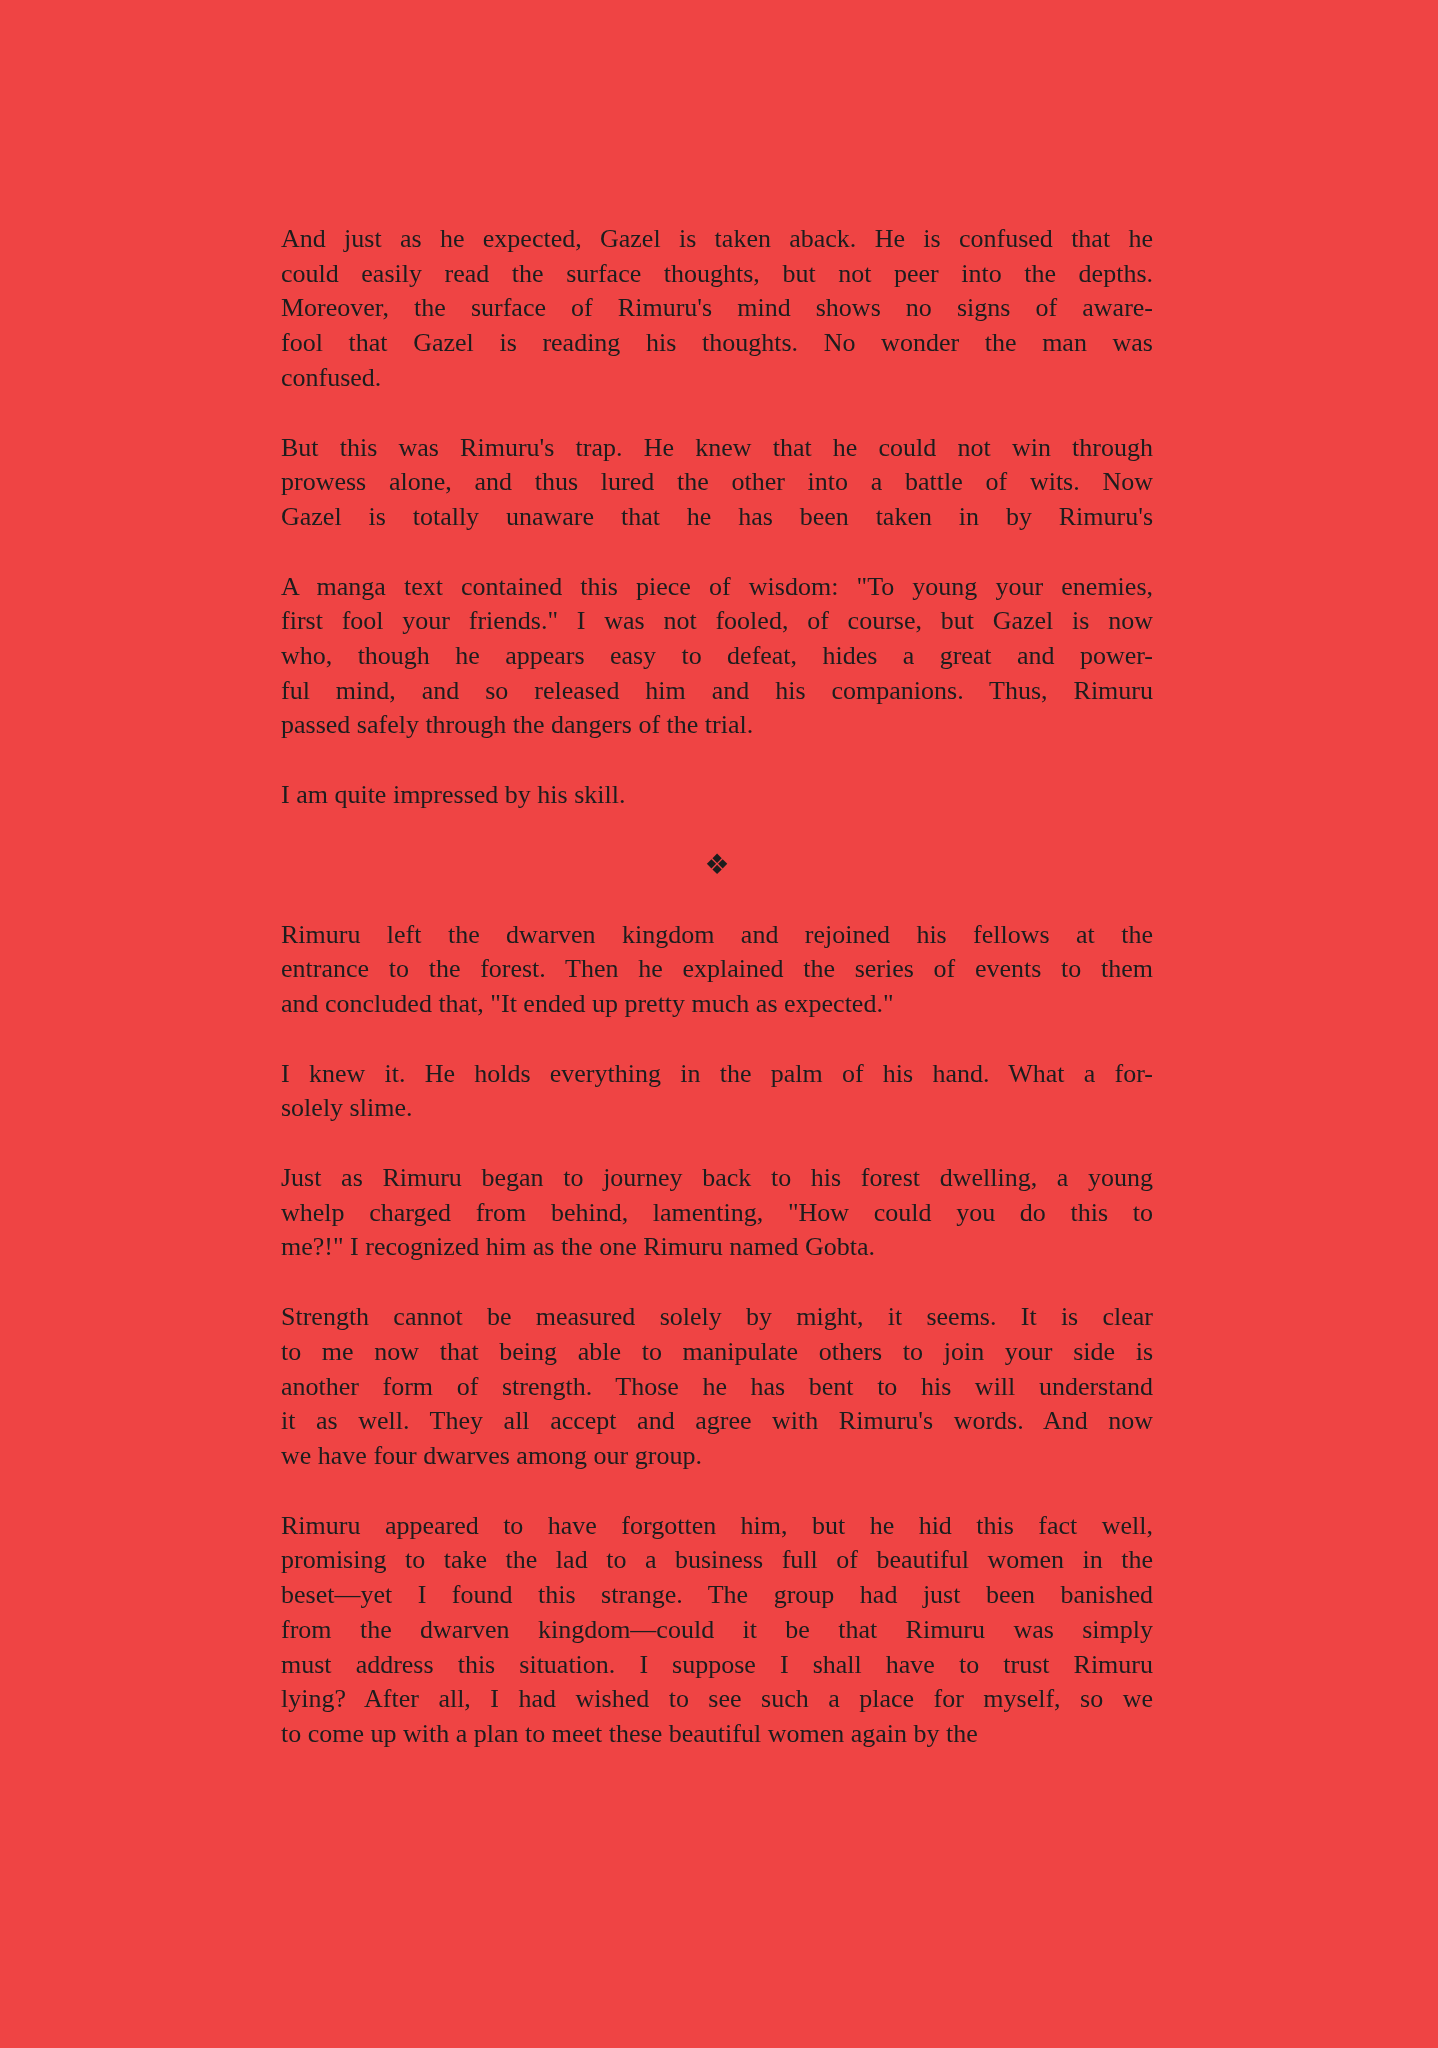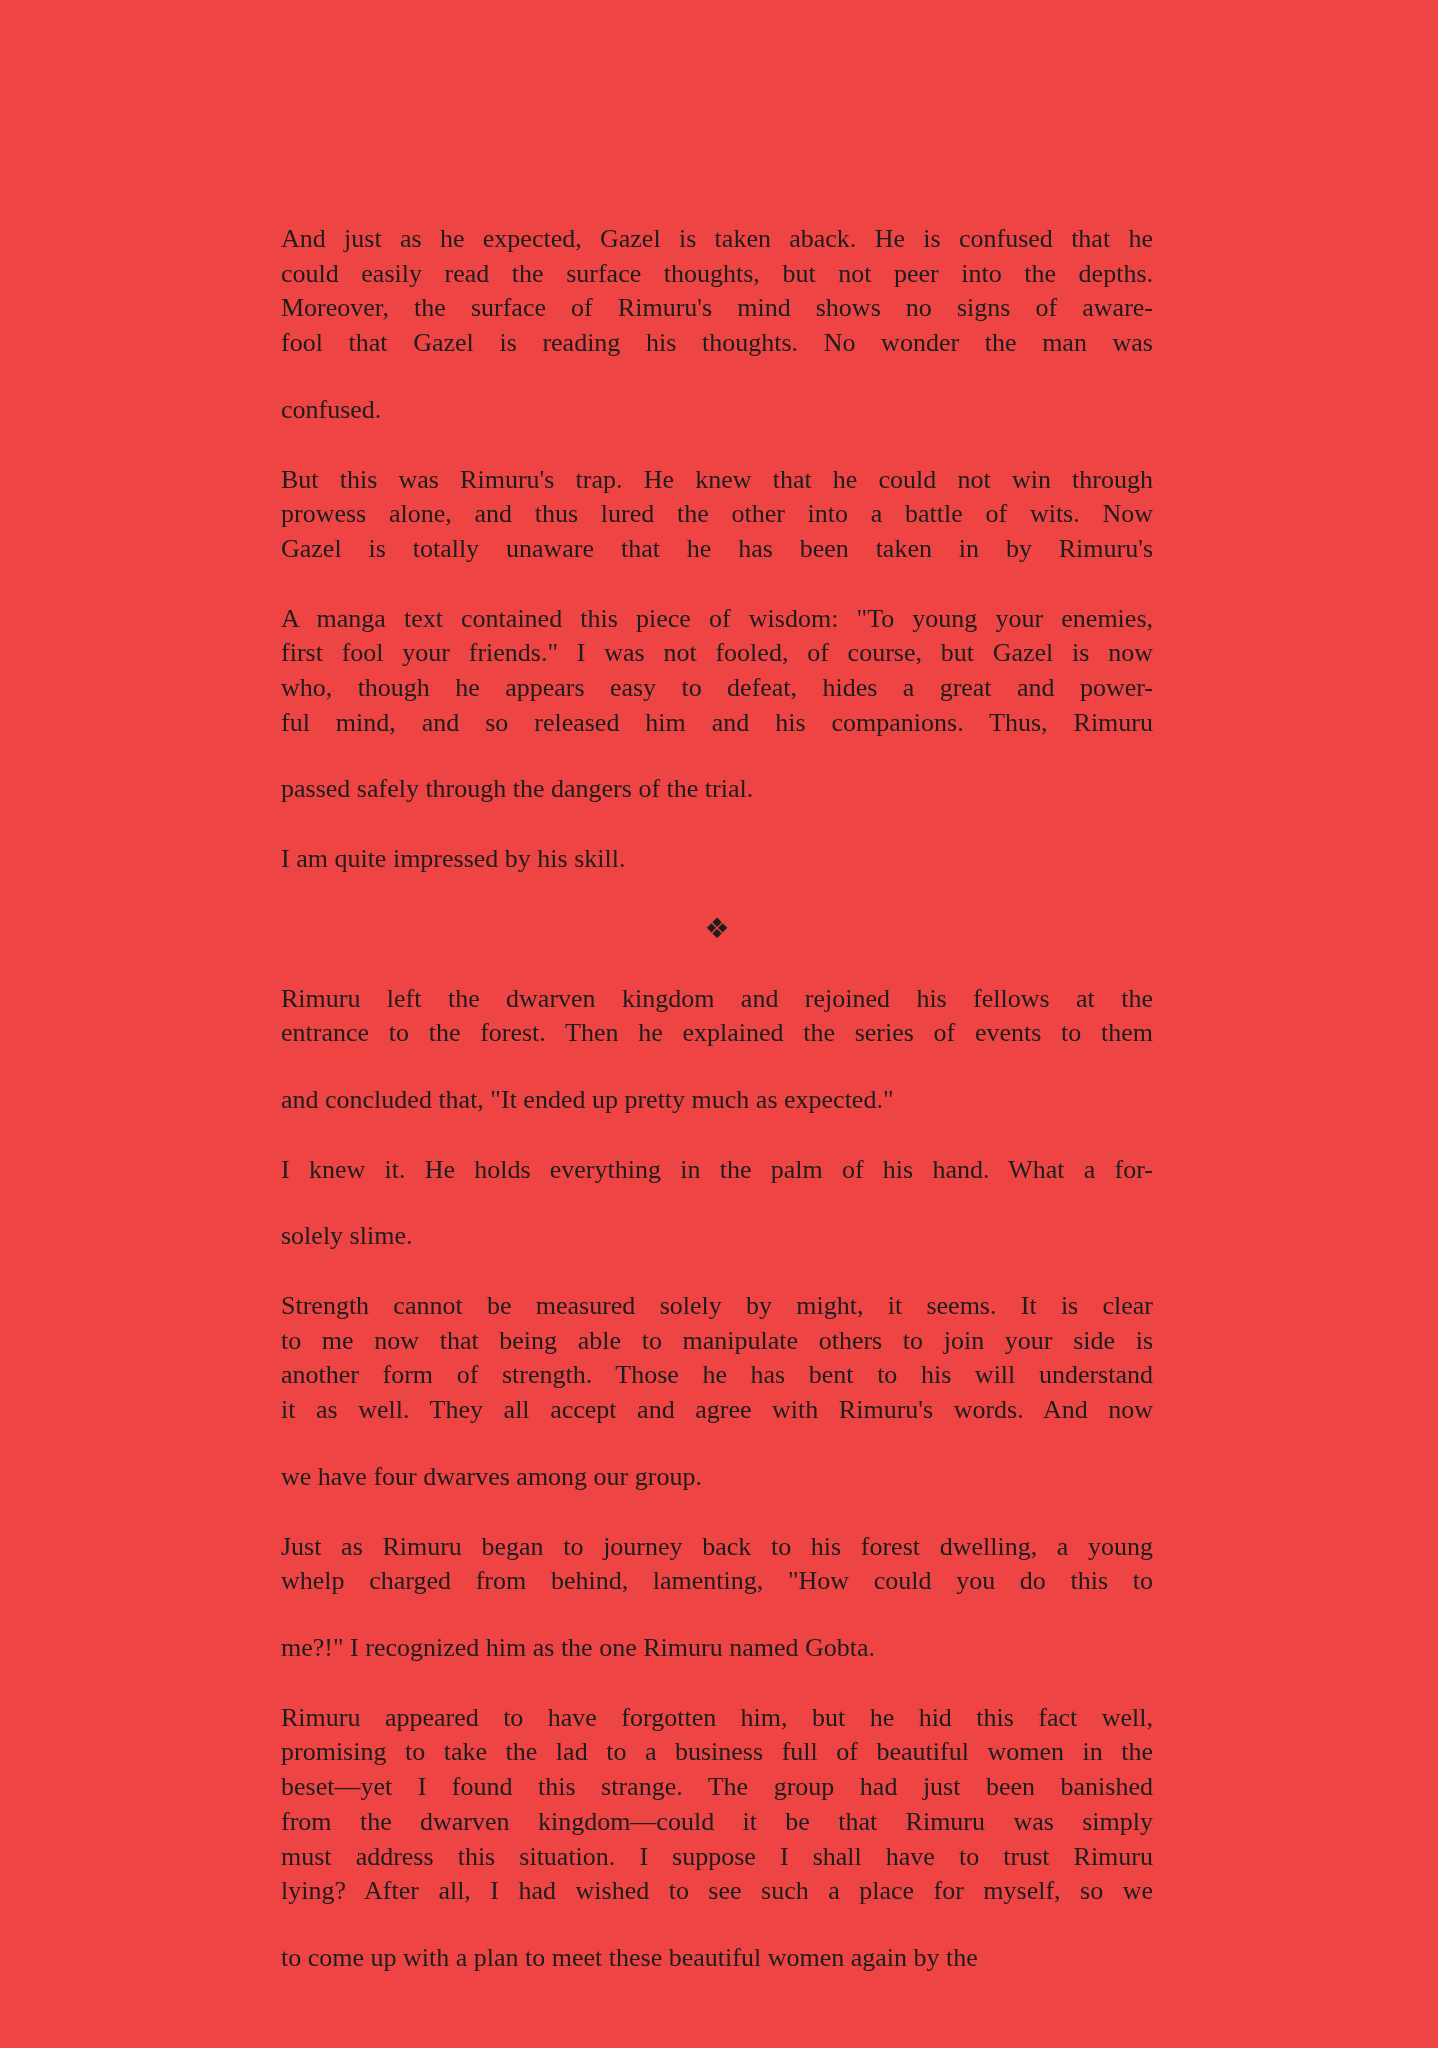--- a/index.html
+++ b/index.html
@@ -31,21 +31,20 @@
     .para {
       margin: 0 0 35px 0;
     }
     .line {
       text-align: justify;
       text-align-last: justify;
       white-space: normal;
     }
     .line.last {
       text-align-last: left;
-      margin-top: 32px;
     }
     .divider {
       margin: 0 0 35px 0;
       text-align: center;
       font-family: "DejaVu Sans", sans-serif;
       font-size: 28px;
       line-height: 34.7px;
       color: #1d1d1d;
     }
   </style>
@@ -88,31 +87,31 @@
       <div class="line">entrance to the forest. Then he explained the series of events to them</div>
       <div class="line last">and concluded that, "It ended up pretty much as expected."</div>
     </div>
 
     <div class="para">
       <div class="line">I knew it. He holds everything in the palm of his hand. What a for-</div>
       <div class="line last">solely slime.</div>
     </div>
 
     <div class="para">
+      <div class="line">Just as Rimuru began to journey back to his forest dwelling, a young</div>
+      <div class="line">whelp charged from behind, lamenting, "How could you do this to</div>
+      <div class="line last">me?!" I recognized him as the one Rimuru named Gobta.</div>
+    </div>
+
+    <div class="para">
       <div class="line">Strength cannot be measured solely by might, it seems. It is clear</div>
       <div class="line">to me now that being able to manipulate others to join your side is</div>
       <div class="line">another form of strength. Those he has bent to his will understand</div>
       <div class="line">it as well. They all accept and agree with Rimuru's words. And now</div>
       <div class="line last">we have four dwarves among our group.</div>
-    </div>
-
-    <div class="para">
-      <div class="line">Just as Rimuru began to journey back to his forest dwelling, a young</div>
-      <div class="line">whelp charged from behind, lamenting, "How could you do this to</div>
-      <div class="line last">me?!" I recognized him as the one Rimuru named Gobta.</div>
     </div>
 
     <div class="para">
       <div class="line">Rimuru appeared to have forgotten him, but he hid this fact well,</div>
       <div class="line">promising to take the lad to a business full of beautiful women in the</div>
       <div class="line">beset—yet I found this strange. The group had just been banished</div>
       <div class="line">from the dwarven kingdom—could it be that Rimuru was simply</div>
       <div class="line">must address this situation. I suppose I shall have to trust Rimuru</div>
       <div class="line">lying? After all, I had wished to see such a place for myself, so we</div>
       <div class="line last">to come up with a plan to meet these beautiful women again by the</div>

